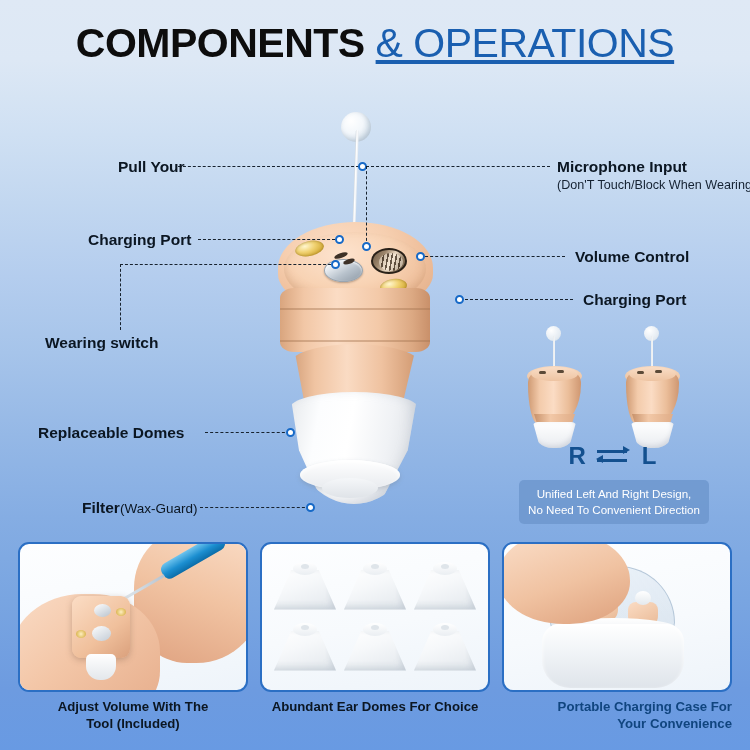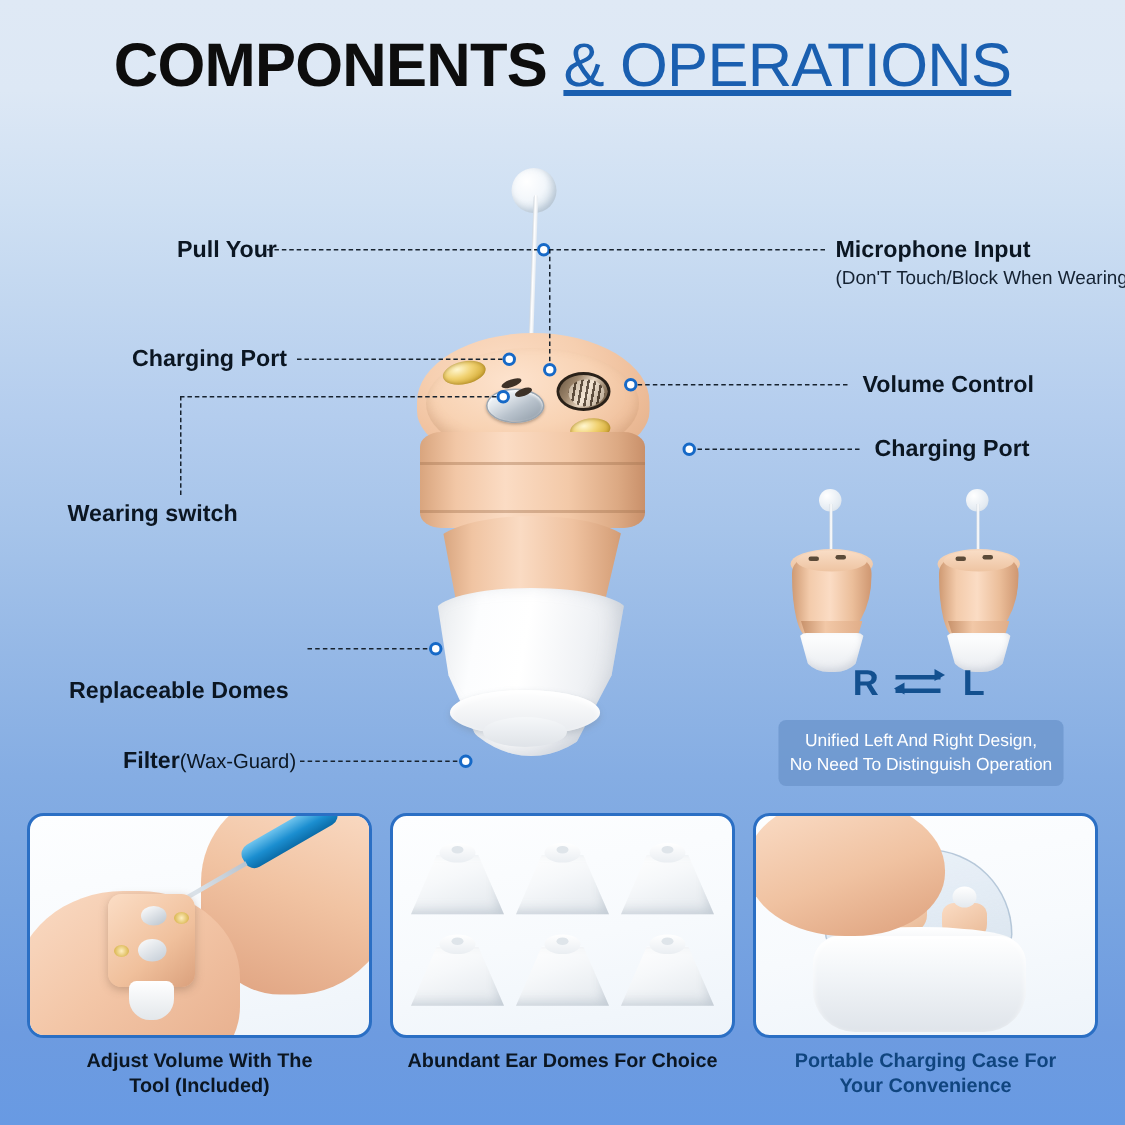--- a/index.html
+++ b/index.html
@@ -138,21 +138,21 @@
 
   
   .cards { position:absolute; left:18px; top:542px; width:714px; height:200px;
           display:flex; gap:12px; }
   .card { flex:1; display:flex; flex-direction:column; }
   .card-frame { height:150px; border:2.6px solid #2b6fc4; border-radius:11px;
           background:linear-gradient(170deg,#fdfeff 0%,#f7fafd 55%,#eef4fa 100%);
           position:relative; overflow:hidden; }
   .card-cap { margin-top:7px; text-align:center; font-size:13.2px; font-weight:bold;
           line-height:1.28; color:#0b1622; }
-  .card-cap.blue { color:#10457f; }
+  .card-cap.blue { color:#10457f;text-align:right; }
 
   
   .hand-a { position:absolute; left:-10px; bottom:-34px; width:150px; height:130px; border-radius:52% 48% 44% 56%;
           background:linear-gradient(140deg,#fadcc6 0%,#f3c6a7 45%,#e5ab89 100%); }
   .hand-b { position:absolute; right:-18px; top:-16px; width:130px; height:135px; border-radius:48% 52% 56% 44%;
           background:linear-gradient(200deg,#fbdfca 0%,#f1c3a2 50%,#dfa280 100%); }
   .driver { position:absolute; right:18px; top:4px; width:70px; height:17px; border-radius:7px;
           background:linear-gradient(180deg,#6fc4ee,#1b8ed0 55%,#0b6ca8);
           transform:rotate(-30deg); }
   .driver-shaft { position:absolute; left:92px; top:44px; width:56px; height:3px;
@@ -265,21 +265,21 @@
 
   <div class="dash-h" style="left:460px; top:299px; width:113px;"></div>
   <div class="node" style="left:455px; top:295px;"></div>
 
   <div class="lbl" style="left:118px; top:158px;">Pull Your</div>
 
   <div class="lbl" style="left:88px; top:231px;">Charging Port</div>
 
   <div class="lbl" style="left:45px; top:334px;">Wearing switch</div>
 
-  <div class="lbl" style="left:46px; top:424px;margin-top:28px;">Replaceable Domes</div>
+  <div class="lbl" style="left:38px; top:424px;">Replaceable Domes</div>
 
   <div class="lbl" style="left:82px; top:499px;">
     <span>Filter</span><span class="sub">(Wax-Guard)</span>
   </div>
 
   <div class="lbl" style="left:557px; top:158px;">
     <span>Microphone Input</span>
     <span class="note">(Don'T Touch/Block When Wearing)</span>
   </div>
 
@@ -318,21 +318,21 @@
         <span class="a1"></span>
           <span class="h1"></span>
         <span class="a2"></span>
           <span class="h2"></span>
       </span>
       <span>L</span>
     </div>
 
     <div class="rl-badge">
       <div>Unified Left And Right Design,</div>
-      <div>No Need To Distinguish Operation</div>
+      <div>No Need To Convenient Direction</div>
     </div>
   </div>
 
   <div class="cards">
 
     <div class="card">
       <div class="card-frame">
         <div class="hand-b"></div>
         <div class="driver"></div>
         <div class="driver-shaft"></div>

